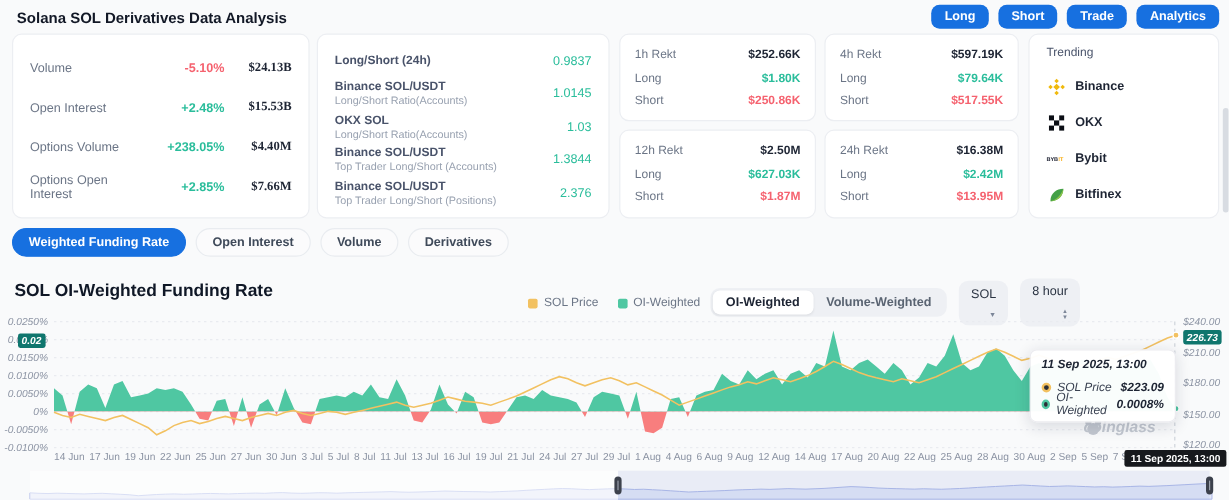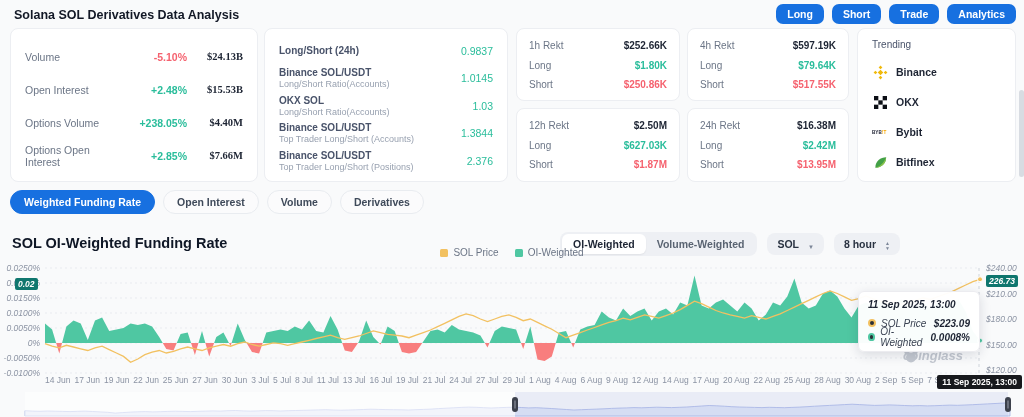--- a/index.html
+++ b/index.html
@@ -52,21 +52,21 @@
   .tab.active { background:#1770E0; border-color:#1770E0; color:#fff; }
   
   #chart-hdr { position:absolute; top:232px; left:0; width:908px; height:28px; }
   #chart-hdr .ctitle { position:absolute; left:12px; top:3px; font-size:14.5px; font-weight:800; color:#0f1726; }
   #chart-hdr .controls { position:absolute; right:8px; top:0; display:flex; gap:10px; align-items:center; }
   .segmented { display:flex; background:#eef0f4; border-radius:8px; padding:2px; }
   .seg-btn { font-family:inherit; border:none; background:transparent; font-size:10.5px; font-weight:600;
     color:#5a6472; padding:4px 11px; border-radius:6px; cursor:pointer; white-space:nowrap; }
   .seg-btn.active { background:#fff; color:#1d2433; box-shadow:0 1px 2px rgba(0,0,0,.06); }
   .pill-select { display:flex; align-items:flex-end; gap:9px; background:#eef0f4; border-radius:8px;
-    padding:5px 10px; font-size:10.5px; font-weight:700; color:#2a3342; cursor:pointer; }
+    padding:5px 10px; font-size:10.5px; font-weight:400; color:#2a3342; cursor:pointer;flex-direction:column; }
   .caret { font-size:6px; color:#7c8698; }
   .updown { display:inline-flex; flex-direction:column; font-size:5px; line-height:4.5px; color:#7c8698; }
   
   #legend { position:absolute; top:247px; left:0; width:1024px; display:flex; justify-content:center; gap:16px; }
   .leg-item { display:flex; align-items:center; gap:5px; font-size:10px; color:#6b7586; }
   .leg-sq { width:8px; height:8px; border-radius:1.5px; }
   
   #plot { position:absolute; top:262px; left:0; width:1024px; height:112px;font-style:italic; }
   #plot svg { position:absolute; left:0; top:0; }
   .ytick { position:absolute; font-size:8.5px; color:#8b93a3; }

